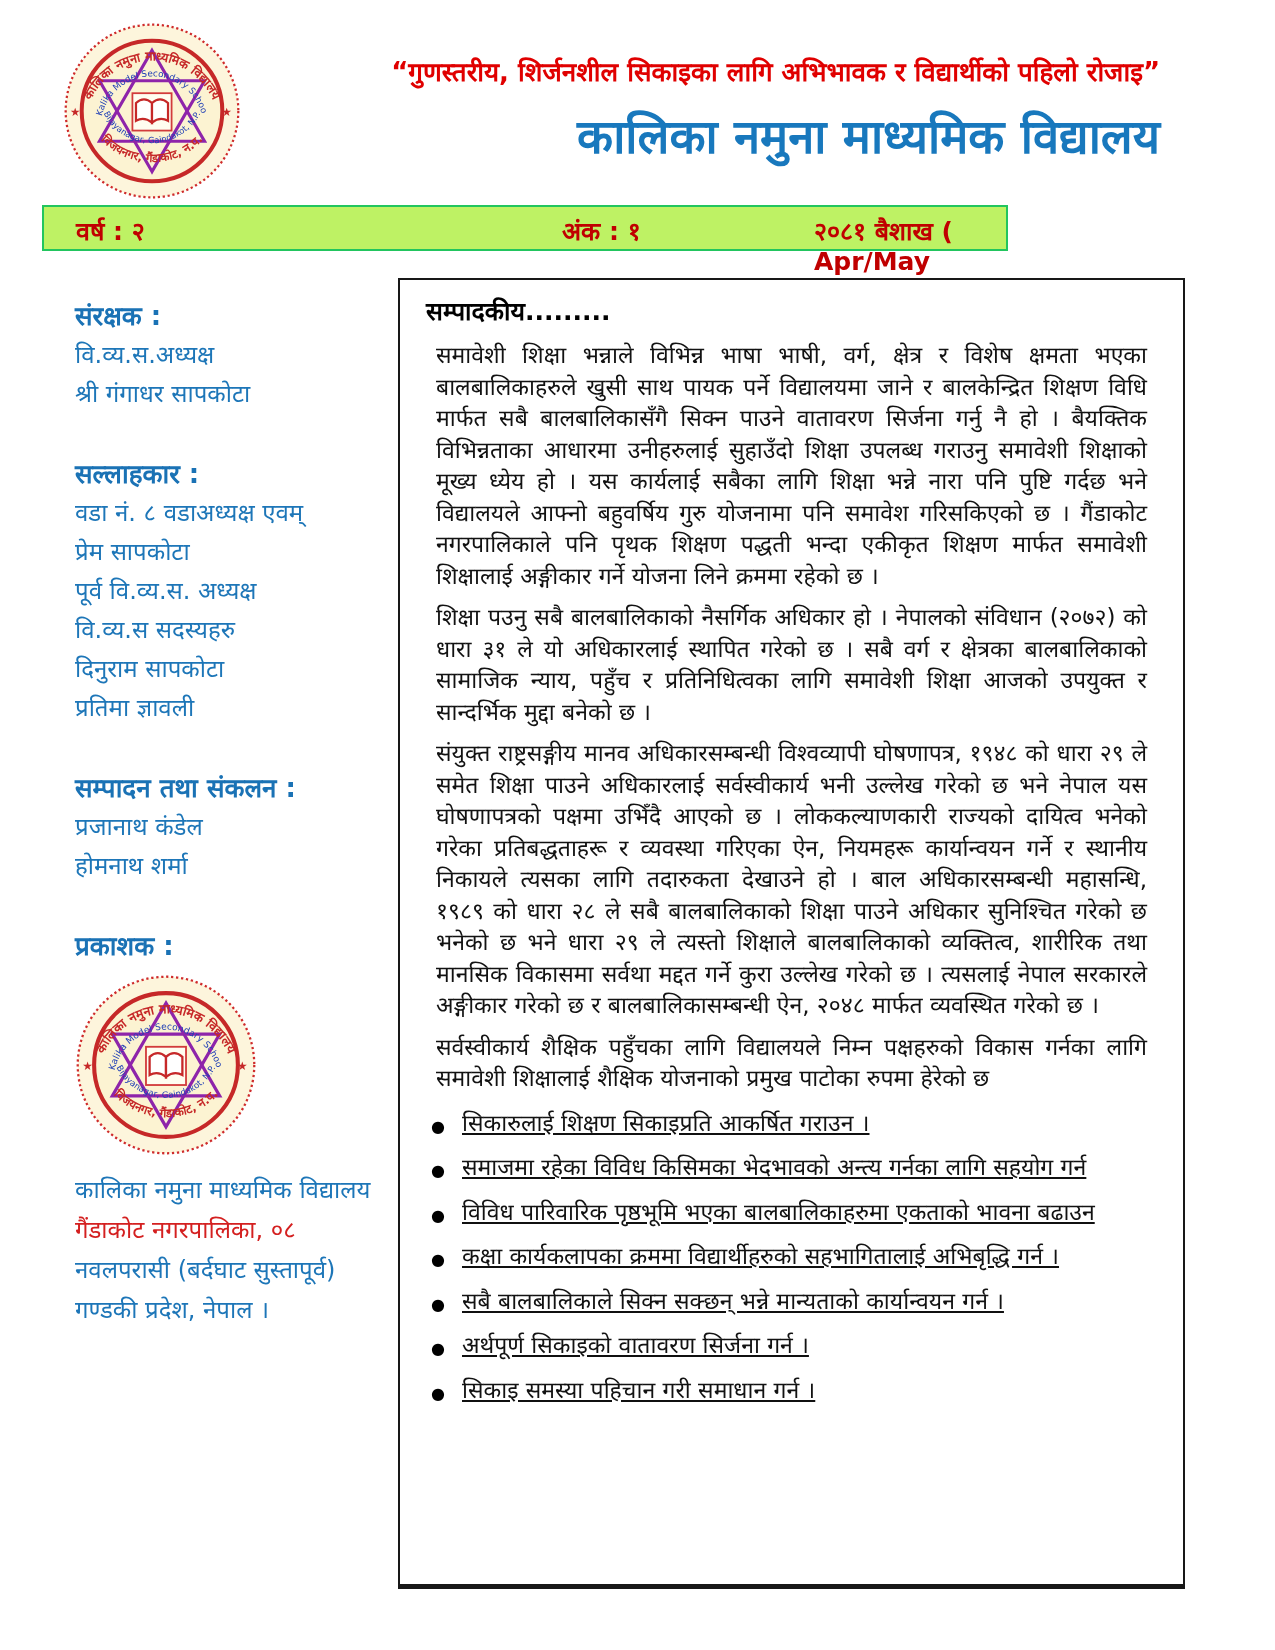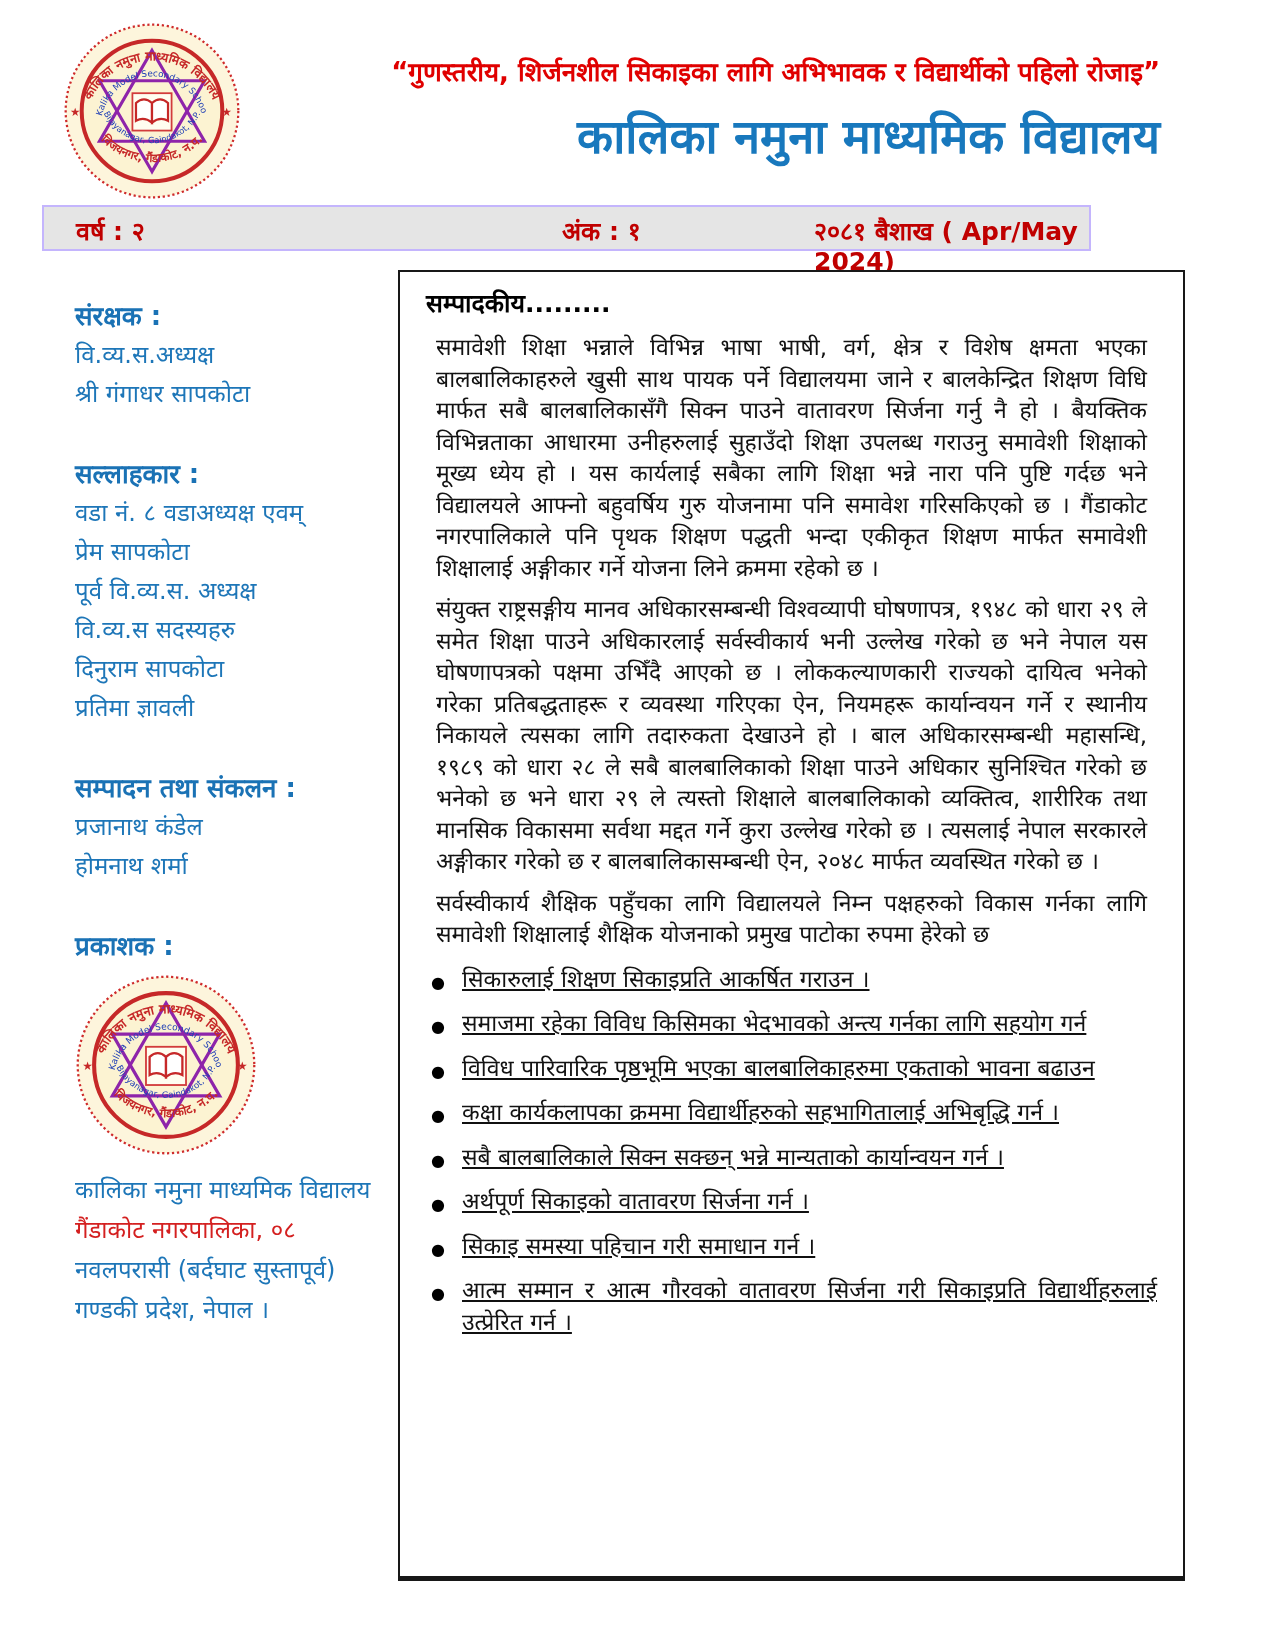--- a/index.html
+++ b/index.html
@@ -6,39 +6,39 @@
   body{font-family:"DejaVu Sans","Liberation Sans",sans-serif;color:#101010;}
   .page{position:relative;width:1275px;height:1650px;background:#ffffff;overflow:hidden;}
 
   
   .header-logo{position:absolute;left:58px;top:22px;width:188px;height:178px;}
   .header-text{position:absolute;left:330px;top:55px;width:830px;text-align:right;}
   .quote{color:#e00000;font-weight:bold;font-size:26px;line-height:34px;}
   .school-title{color:#1878bd;font-weight:bold;font-size:47px;line-height:60px;margin-top:18px;}
 
   
-  .issue-bar{position:absolute;left:42px;top:205px;width:1049px;height:46px;
-    border:2px solid #c4b5fd;box-sizing:border-box;background:#e5e5e5;}
+  .issue-bar{position:absolute;left:42px;top:205px;width:966px;height:46px;
+    border:2px solid #22c55e;box-sizing:border-box;background:#bef264;}
   .issue-bar span{position:absolute;top:6px;color:#c00000;font-weight:bold;font-size:25px;}
   .ib-year{left:32px;}
   .ib-issue{left:518px;}
   .ib-date{left:770px;}
 
   
   .sidebar{position:absolute;left:75px;top:296px;width:330px;color:#1d76b8;}
   .side-section{margin-bottom:40px;}
   .side-heading{font-weight:bold;font-size:26px;line-height:40px;color:#1a72b5;}
   .side-line{font-size:24px;line-height:39px;}
   .publisher-logo{width:182px;height:182px;margin:8px 0 14px 0;display:block;}
   .addr-line{font-size:24px;line-height:40px;}
   .addr-blue{color:#1d76b8;}
   .addr-red{color:#d42020;}
 
   
-  .edit-box{position:absolute;left:398px;top:270px;width:787px;height:1311px;
+  .edit-box{position:absolute;left:398px;top:278px;width:787px;height:1311px;
     border:2.5px solid #181818;border-bottom-width:5px;box-sizing:border-box;
     padding:14px 26px 0 26px;background:#ffffff;}
   .edit-title{font-weight:bold;font-size:25px;line-height:36px;color:#000;}
   .edit-body p{margin:10px;font-size:23px;line-height:31.5px;text-align:justify;color:#121212;}
   .bullet-list{list-style:none;margin:12px 0 0 0;padding:0;text-decoration:underline;}
   .bullet-list li{position:relative;padding-left:36px;margin:13px 0;
     font-size:23px;line-height:31.5px;text-align:justify;color:#121212;}
   .bullet-list li::before{content:"●";position:absolute;left:5px;top:3px;font-size:16px;color:#000;}
 </style>
 </head>
@@ -128,28 +128,28 @@
       <div class="addr-line addr-red">गैंडाकोट नगरपालिका, ०८</div>
       <div class="addr-line addr-blue">नवलपरासी (बर्दघाट सुस्तापूर्व)</div>
       <div class="addr-line addr-blue">गण्डकी प्रदेश, नेपाल ।</div>
     </div>
   </div>
 
   <div class="edit-box">
     <div class="edit-title">सम्पादकीय.........</div>
     <div class="edit-body">
       <p>समावेशी शिक्षा भन्नाले विभिन्न भाषा भाषी, वर्ग, क्षेत्र र विशेष क्षमता भएका बालबालिकाहरुले खुसी साथ पायक पर्ने विद्यालयमा जाने र बालकेन्द्रित शिक्षण विधि मार्फत सबै बालबालिकासँगै सिक्न पाउने वातावरण सिर्जना गर्नु नै हो । बैयक्तिक विभिन्नताका आधारमा उनीहरुलाई सुहाउँदो शिक्षा उपलब्ध गराउनु समावेशी शिक्षाको मूख्य ध्येय हो । यस कार्यलाई सबैका लागि शिक्षा भन्ने नारा पनि पुष्टि गर्दछ भने विद्यालयले आफ्नो बहुवर्षिय गुरु योजनामा पनि समावेश गरिसकिएको छ । गैंडाकोट नगरपालिकाले पनि पृथक शिक्षण पद्धती भन्दा एकीकृत शिक्षण मार्फत समावेशी शिक्षालाई अङ्गीकार गर्ने योजना लिने क्रममा रहेको छ ।</p>
+      <p>शिक्षा पउनु सबै बालबालिकाको नैसर्गिक अधिकार हो । नेपालको संविधान (२०७२) को धारा ३१ ले यो अधिकारलाई स्थापित गरेको छ । सबै वर्ग र क्षेत्रका बालबालिकाको सामाजिक न्याय, पहुँच र प्रतिनिधित्वका लागि समावेशी शिक्षा आजको उपयुक्त र सान्दर्भिक मुद्दा बनेको छ ।</p>
       <p>संयुक्त राष्ट्रसङ्गीय मानव अधिकारसम्बन्धी विश्वव्यापी घोषणापत्र, १९४८ को धारा २९ ले समेत शिक्षा पाउने अधिकारलाई सर्वस्वीकार्य भनी उल्लेख गरेको छ भने नेपाल यस घोषणापत्रको पक्षमा उभिँदै आएको छ । लोककल्याणकारी राज्यको दायित्व भनेको गरेका प्रतिबद्धताहरू र व्यवस्था गरिएका ऐन, नियमहरू कार्यान्वयन गर्ने र स्थानीय निकायले त्यसका लागि तदारुकता देखाउने हो । बाल अधिकारसम्बन्धी महासन्धि, १९८९ को धारा २८ ले सबै बालबालिकाको शिक्षा पाउने अधिकार सुनिश्चित गरेको छ भनेको छ भने धारा २९ ले त्यस्तो शिक्षाले बालबालिकाको व्यक्तित्व, शारीरिक तथा मानसिक विकासमा सर्वथा मद्दत गर्ने कुरा उल्लेख गरेको छ । त्यसलाई नेपाल सरकारले अङ्गीकार गरेको छ र बालबालिकासम्बन्धी ऐन, २०४८ मार्फत व्यवस्थित गरेको छ ।</p>
       <p>सर्वस्वीकार्य शैक्षिक पहुँचका लागि विद्यालयले निम्न पक्षहरुको विकास गर्नका लागि समावेशी शिक्षालाई शैक्षिक योजनाको प्रमुख पाटोका रुपमा हेरेको छ</p>
       <ul class="bullet-list">
         <li>सिकारुलाई शिक्षण सिकाइप्रति आकर्षित गराउन ।</li>
         <li>समाजमा रहेका विविध किसिमका भेदभावको अन्त्य गर्नका लागि सहयोग गर्न</li>
         <li>विविध पारिवारिक पृष्ठभूमि भएका बालबालिकाहरुमा एकताको भावना बढाउन</li>
         <li>कक्षा कार्यकलापका क्रममा विद्यार्थीहरुको सहभागितालाई अभिबृद्धि गर्न ।</li>
         <li>सबै बालबालिकाले सिक्न सक्छन् भन्ने मान्यताको कार्यान्वयन गर्न ।</li>
         <li>अर्थपूर्ण सिकाइको वातावरण सिर्जना गर्न ।</li>
         <li>सिकाइ समस्या पहिचान गरी समाधान गर्न ।</li>
-        <li>आत्म सम्मान र आत्म गौरवको वातावरण सिर्जना गरी सिकाइप्रति विद्यार्थीहरुलाई उत्प्रेरित गर्न ।</li>
       </ul>
     </div>
   </div>
 
 </div>
 
 </body></html>

